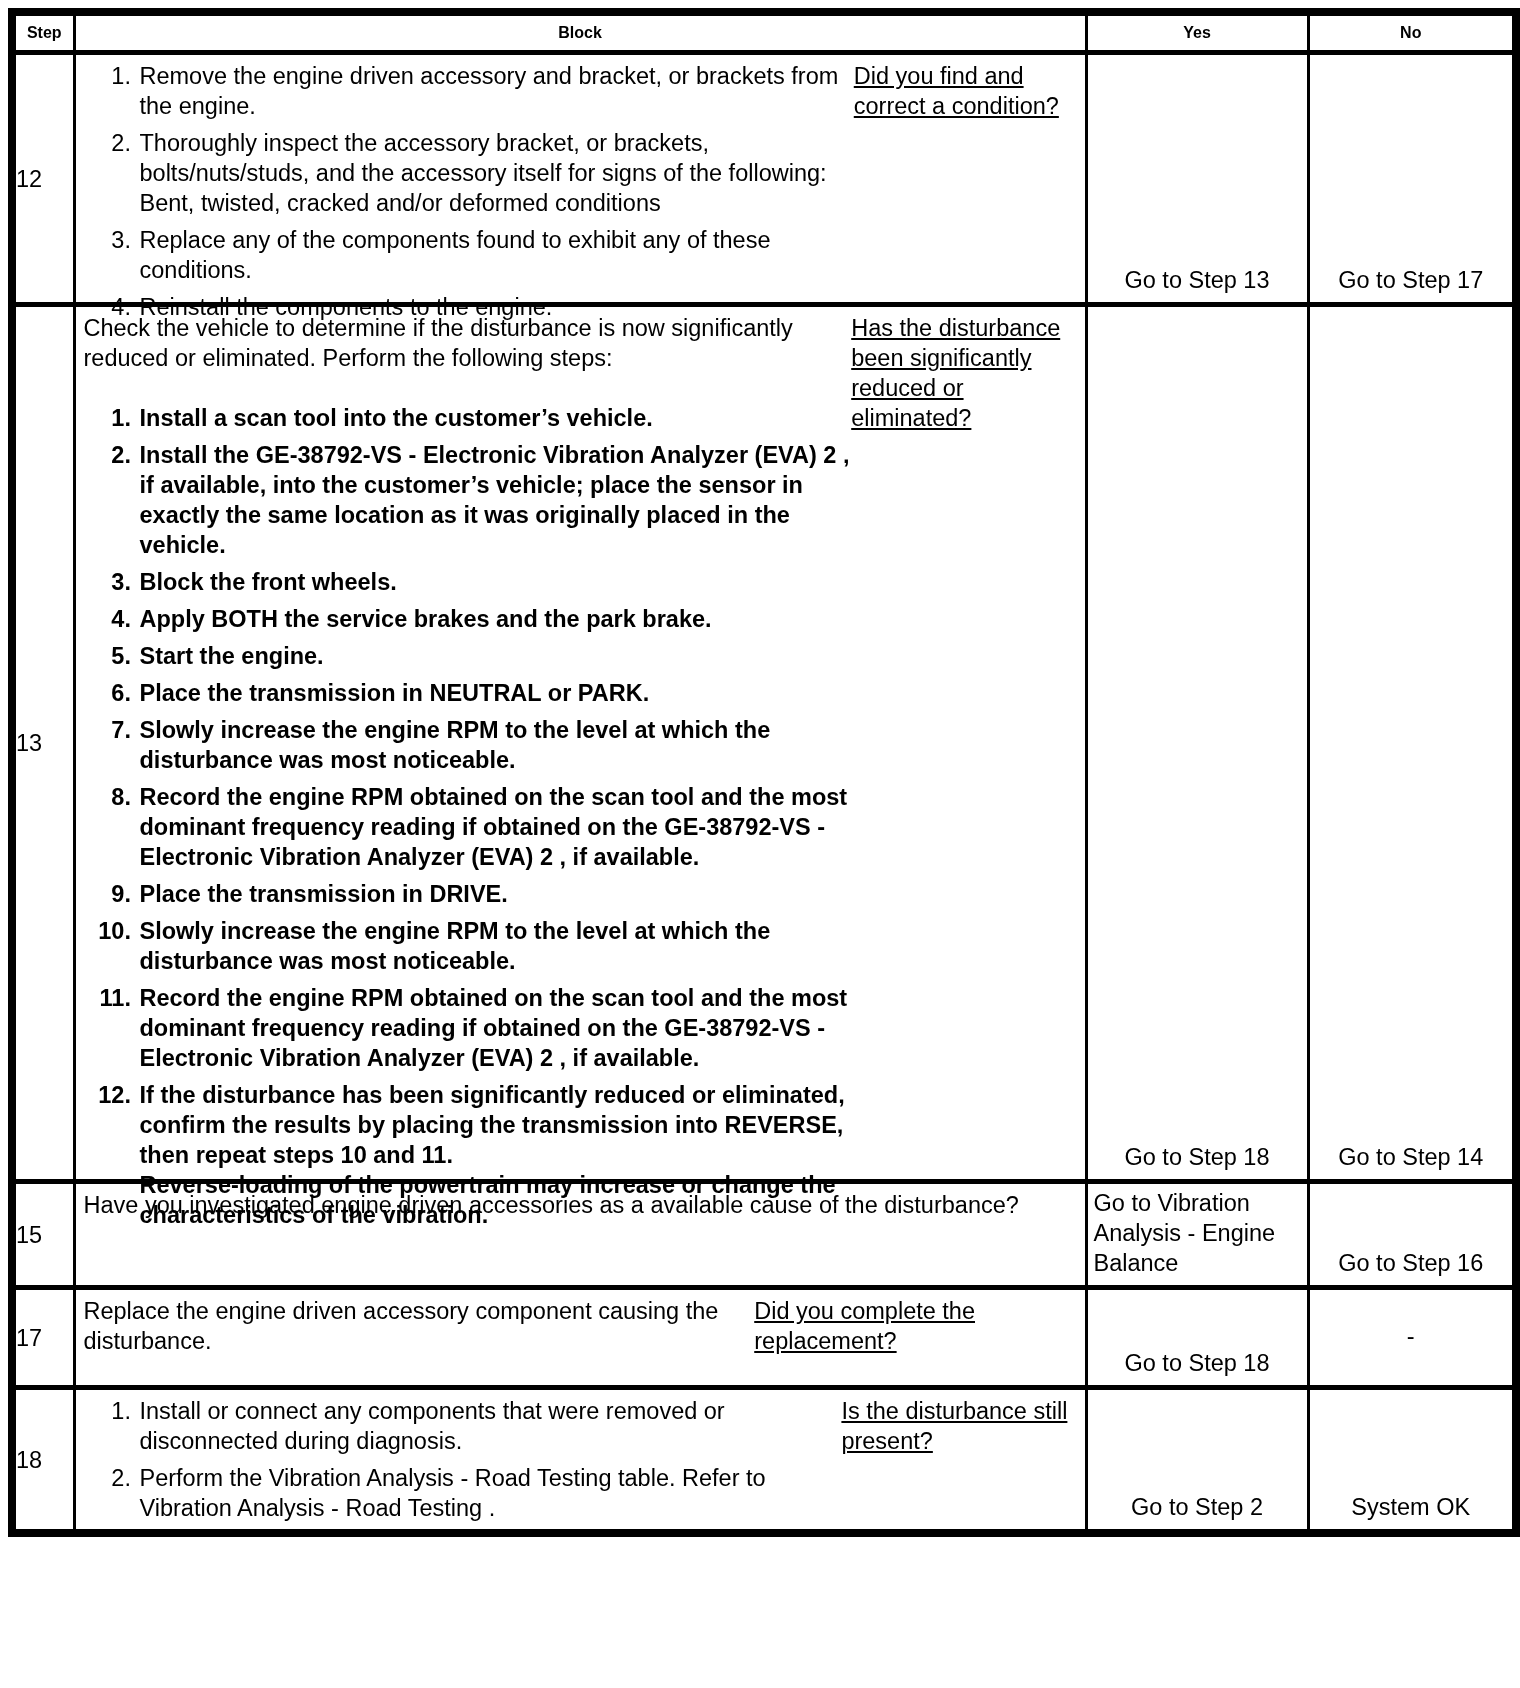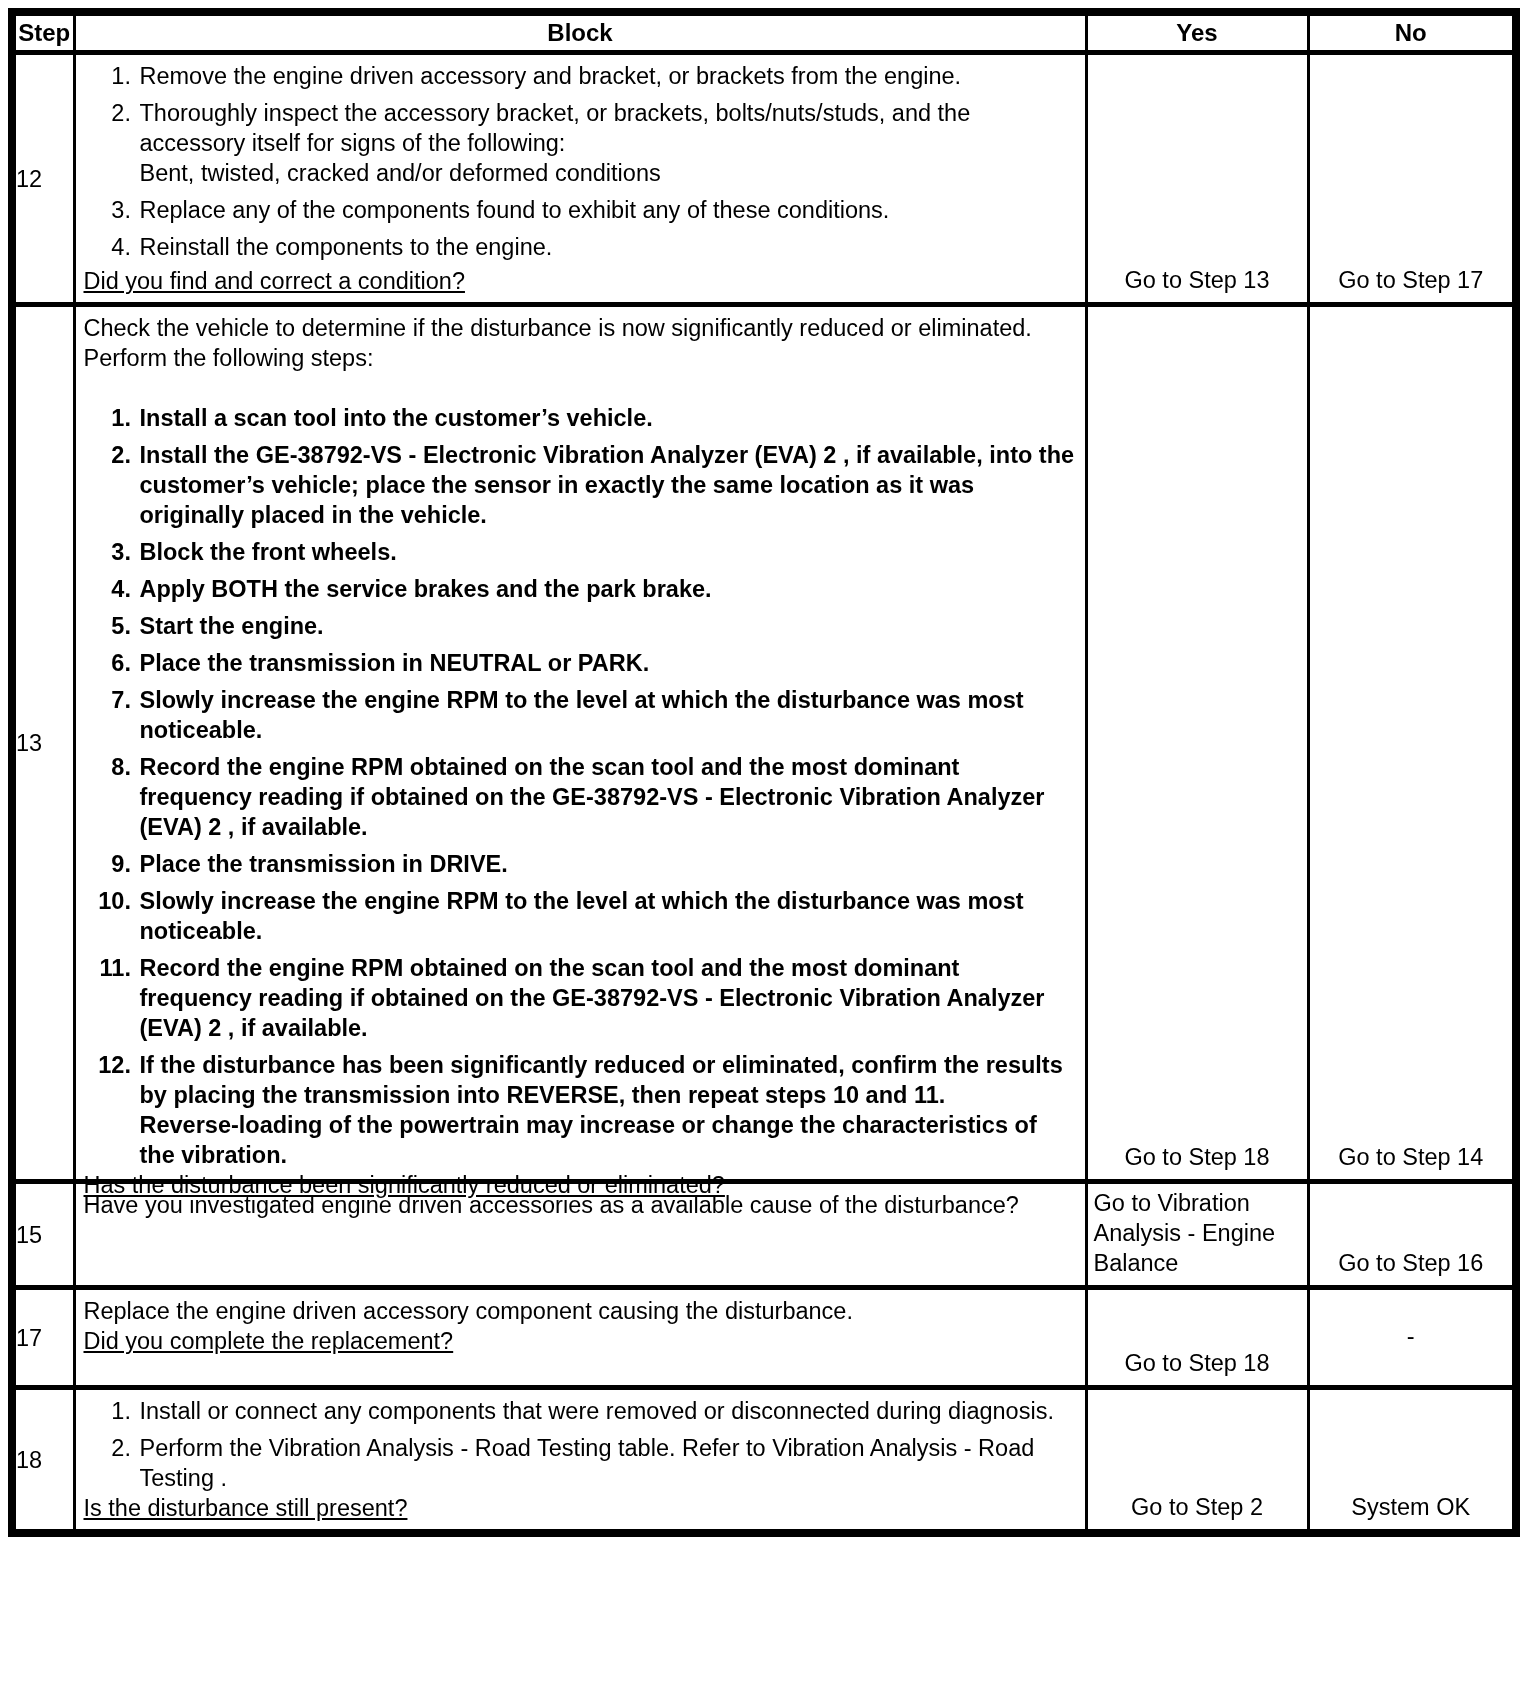--- a/index.html
+++ b/index.html
@@ -26,21 +26,21 @@
   }
   col.col-step   { width: 62px; }
   col.col-action { width: 1012px; }
   col.col-yes    { width: 222px; }
   col.col-no     { width: 208px; }
 
   th, td { border: 3px solid #000; }
   thead th {
     border-bottom-width: 5px;
     font-weight: bold;
-    font-size: 24px;
+    font-size: 16px;
     text-align: center;
     vertical-align: middle;
     padding: 2px 0;
   }
   tbody td { border-top-width: 5px; border-bottom-width: 5px; }
 
   thead tr { height: 36px; }
   tbody tr:nth-child(1) { height: 247px; }
   tbody tr:nth-child(2) { height: 872px; }
   tbody tr:nth-child(3) { height: 35px;  }
@@ -53,22 +53,22 @@
     text-align: left;
     vertical-align: middle;
     padding: 0;
   }
   td.action {
     vertical-align: top;
     padding: 6px 8px;
   }
   .action-inner {
     display: flex;
-    flex-direction: column;
-    justify-content: space-between;
+    flex-direction: row;
+    justify-content: flex-start;
   }
   tbody tr:nth-child(1) .action-inner.has-q { height: 235px; }
   tbody tr:nth-child(2) .action-inner.has-q { height: 860px; }
   tbody tr:nth-child(6) .action-inner.has-q { height: 83px;  }
   tbody tr:nth-child(7) .action-inner.has-q { height: 172px; }
 
   p { margin: 0; }
   ol {
     margin: 0;
     padding-left: 54px;

